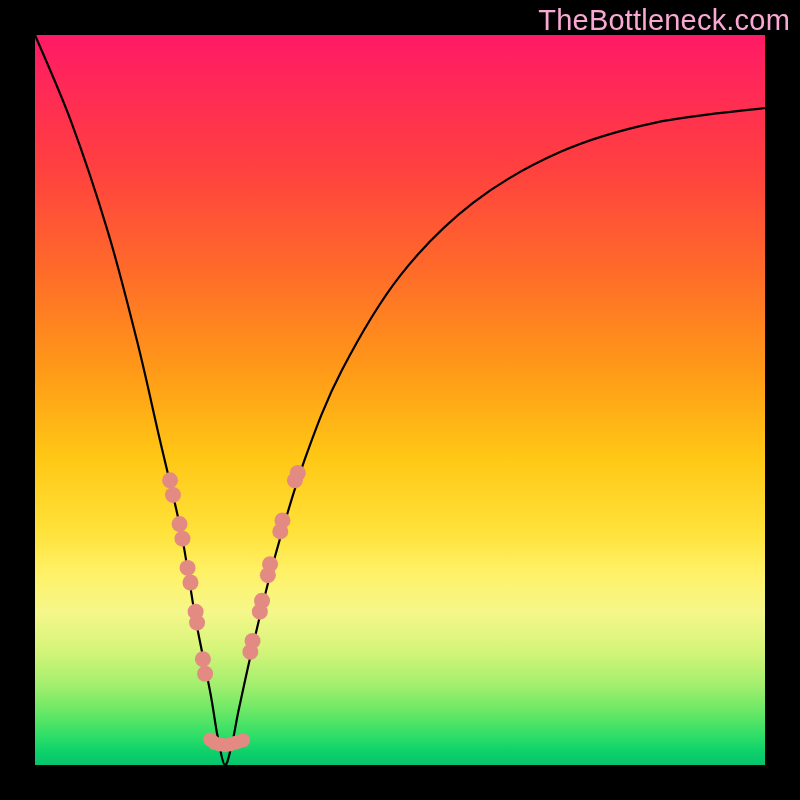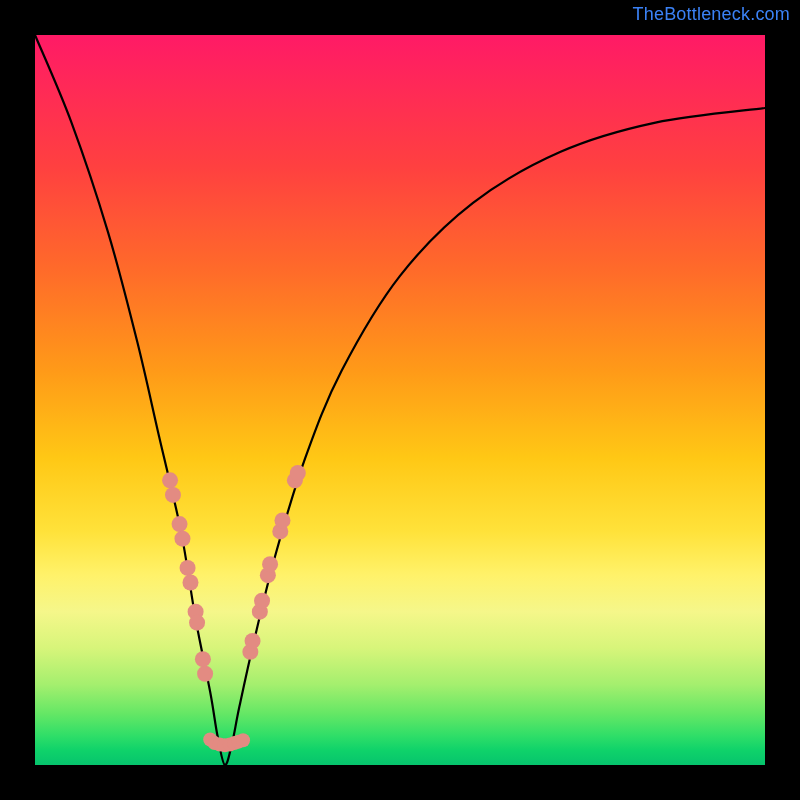--- a/index.html
+++ b/index.html
@@ -42,22 +42,22 @@
       #64e765 93%,
       #2fde68 96%,
       #0fd26a 98%,
       #06c46d 100%
     );
   }
   .watermark {
     position: absolute;
     top: 4px;
     right: 10px;
-    color: #3b82f6;
-    font-size: 18px;
+    color: #f9a8d4;
+    font-size: 29px;
     font-weight: 500;
     letter-spacing: 0.2px;
     user-select: none;
   }
   svg.curve {
     position: absolute;
     top: 0;
     left: 0;
     width: 730px;
     height: 730px;

